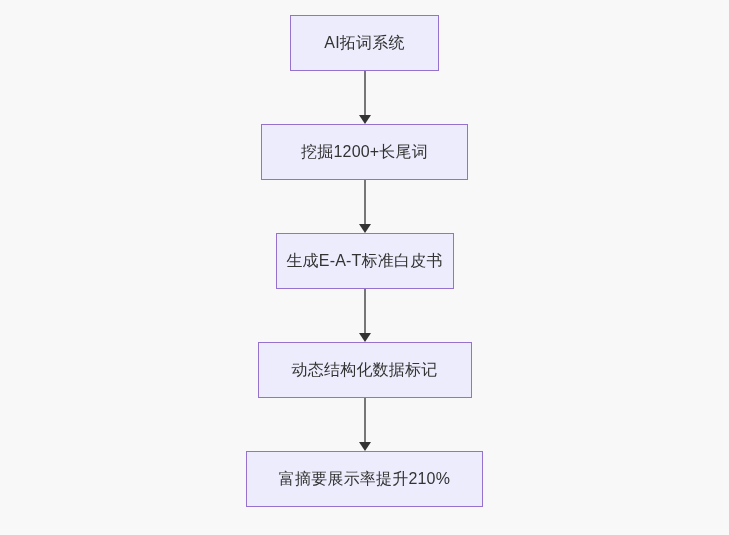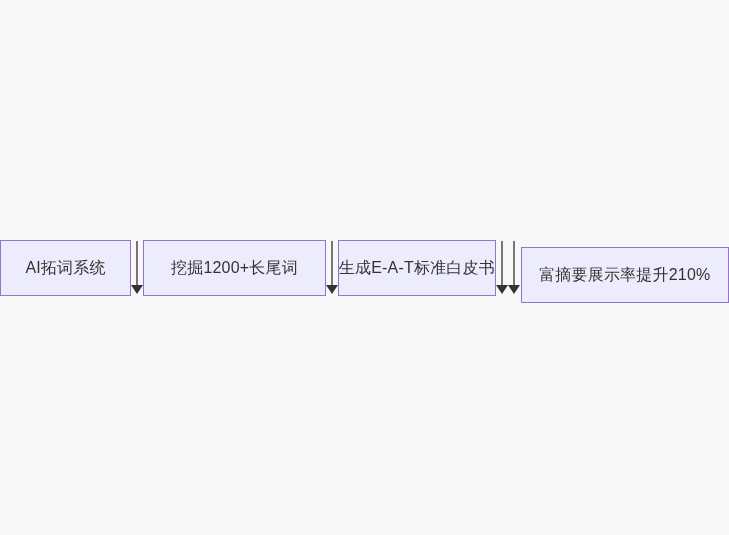--- a/index.html
+++ b/index.html
@@ -20,20 +20,21 @@
     height: 535px;
   }
 
   .flow-stack {
     position: absolute;
     left: 0;
     top: 0;
     width: 729px;
     height: 535px;
     display: flex;
+    flex-direction: column;
     align-items: center;
   }
 
   .node {
     box-sizing: border-box;
     background: #ececfc;
     border: 1.6px solid #9672cf;
     color: #333333;
     font-size: 16px;
     line-height: 1;
@@ -48,21 +49,21 @@
 
   .node-label {
     display: block;
   }
 
   
   .node.n0 { width: 149px; }
   .node.n1 { width: 207px; }
   .node.n2 { width: 178px; }
   .node.n3 { width: 214px; }
-  .node.n4 { width: 237px; margin-top: 14px; }
+  .node.n4 { width: 237px; }
 
   .connector {
     position: relative;
     width: 14px;
     height: 53px;
   }
   .connector .stem {
     position: absolute;
     left: 50%;
     top: 0;
@@ -113,20 +114,23 @@
 
     <div class="node n2">
       <span class="node-label">生成E-A-T标准白皮书</span>
     </div>
 
     <div class="connector">
       <div class="stem"></div>
       <div class="head"></div>
     </div>
 
+    <div class="node n3">
+      <span class="node-label">动态结构化数据标记</span>
+    </div>
 
     <div class="connector">
       <div class="stem"></div>
       <div class="head"></div>
     </div>
 
     <div class="node n4">
       <span class="node-label">富摘要展示率提升210%</span>
     </div>
 

